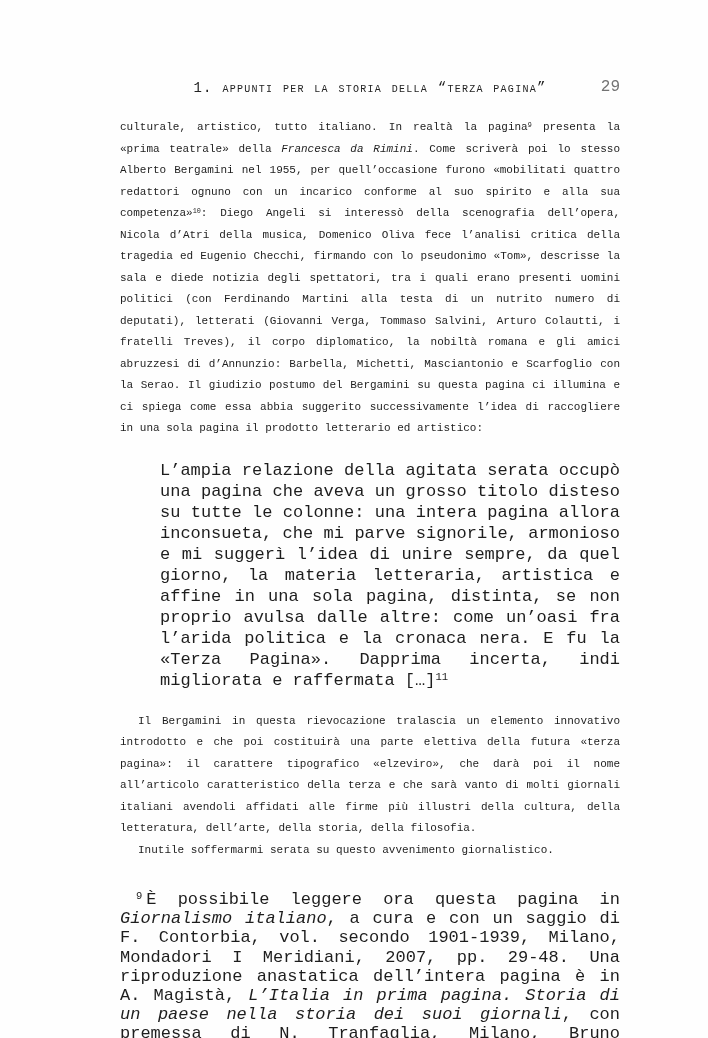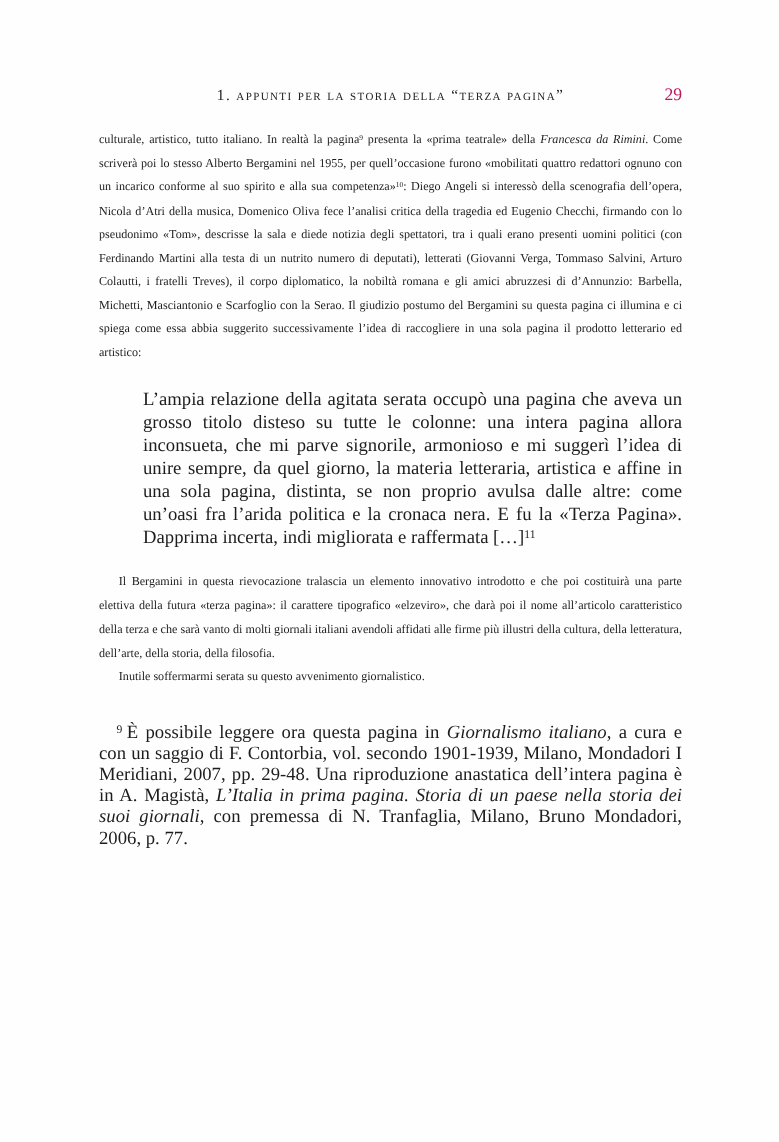--- a/index.html
+++ b/index.html
@@ -7,22 +7,22 @@
     padding: 0;
     background: #ffffff;
   }
   .page {
     position: relative;
     width: 708px;
     height: 1038px;
     box-sizing: border-box;
     background: #fefefe;
     color: #1d1d1d;
-    font-family: Liberation Serif, serif;
-    padding: 80px 88px 0 90px;
+    font-family: Liberation Mono, monospace;
+    padding: 80px 88px 0 120px;
     overflow: hidden;
   }
   .running-head {
     position: relative;
     height: 20px;
     margin-bottom: 17px;
   }
   .head-title {
     position: absolute;
     left: 0;
@@ -31,21 +31,21 @@
     font-variant: small-caps;
     letter-spacing: 0.09em;
     font-size: 14px;
     color: #222;
   }
   .page-num {
     position: absolute;
     right: 0;
     top: -2px;
     font-size: 16px;
-    color: #be185d;
+    color: #737373;
   }
   .body-para {
     margin: 0;
     font-size: 11px;
     line-height: 21.5px;
     text-align: justify;
   }
   .indent { text-indent: 18px; }
   .quote {
     margin: 20px 0 20px 40px;

